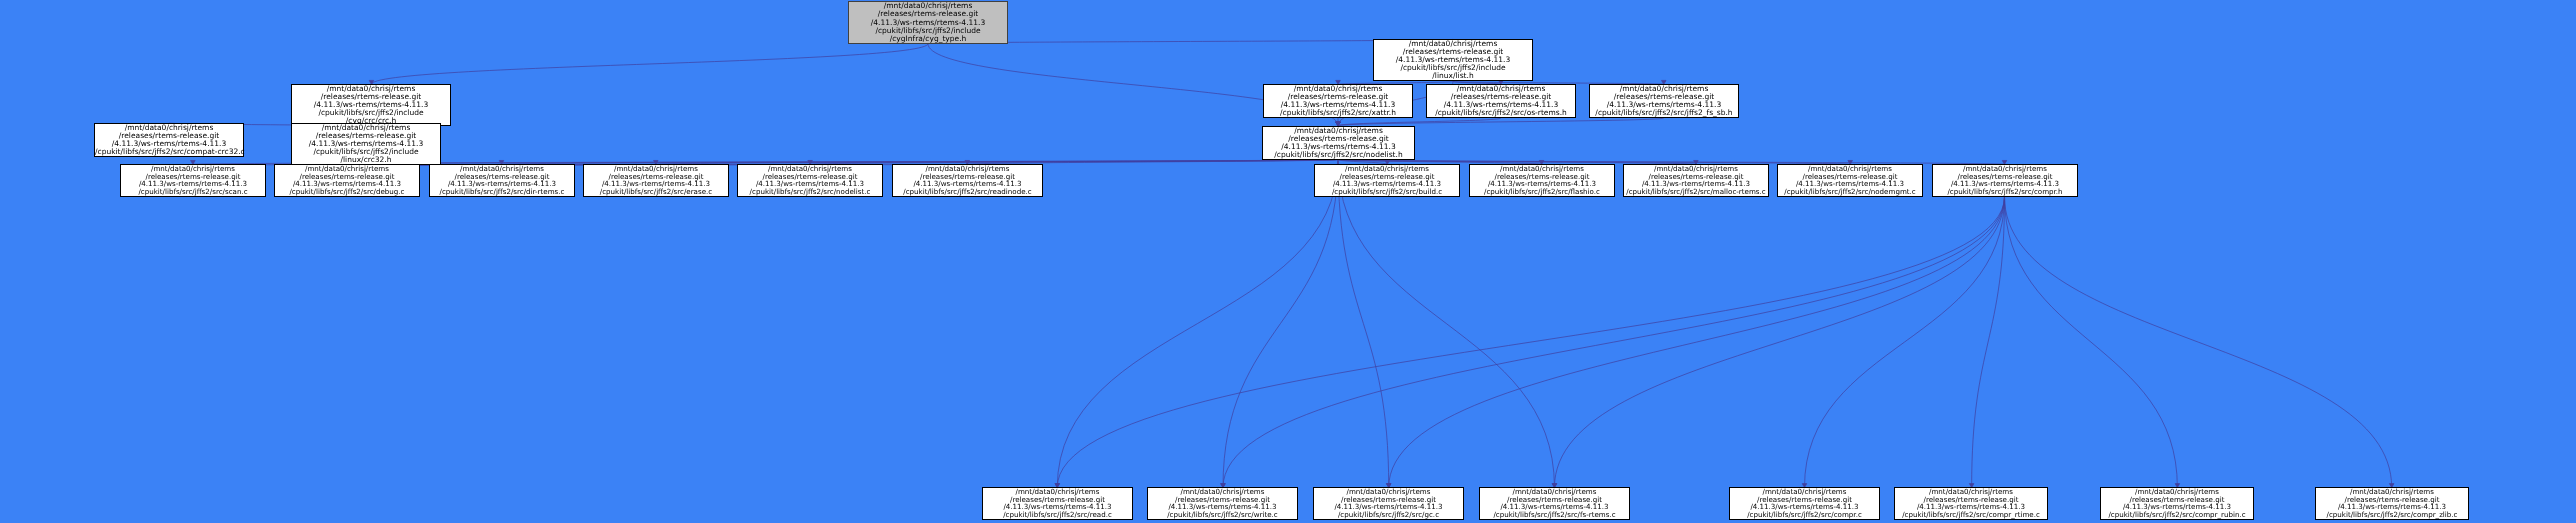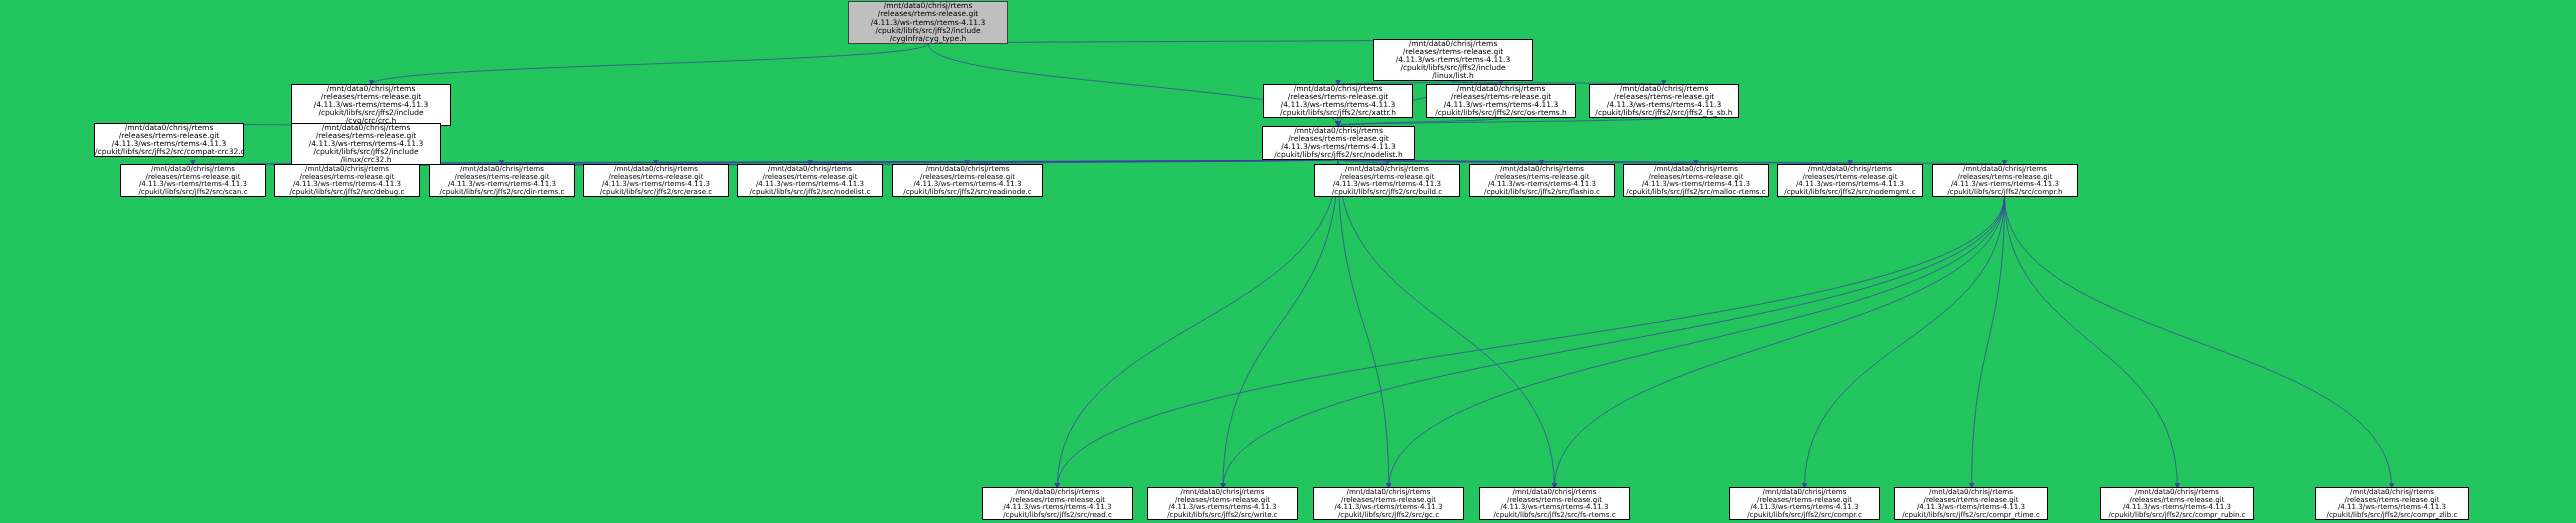--- a/index.html
+++ b/index.html
@@ -1,18 +1,18 @@
 <!DOCTYPE html>
 <html style="font-size:11.4px"><head>
 <meta charset="utf-8">
 <title>Doxygen include dependency graph</title>
 <style>
   html,body{margin:0;padding:0;background:#ffffff;}
   body{font-family:"DejaVu Sans","Liberation Sans",sans-serif;}
-  #graph{position:relative;width:2576px;height:524px;background:#22c55e;overflow:hidden;}
+  #graph{position:relative;width:2576px;height:524px;background:#3b82f6;overflow:hidden;}
   #edges{position:absolute;left:0;top:0;width:2576px;height:524px;pointer-events:none;}
   .node{
     position:absolute;
     box-sizing:border-box;
     border:0.7px solid #000000;
     background:#ffffff;
     color:#000000;
     text-align:center;
     white-space:pre;
     line-height:1.08;

